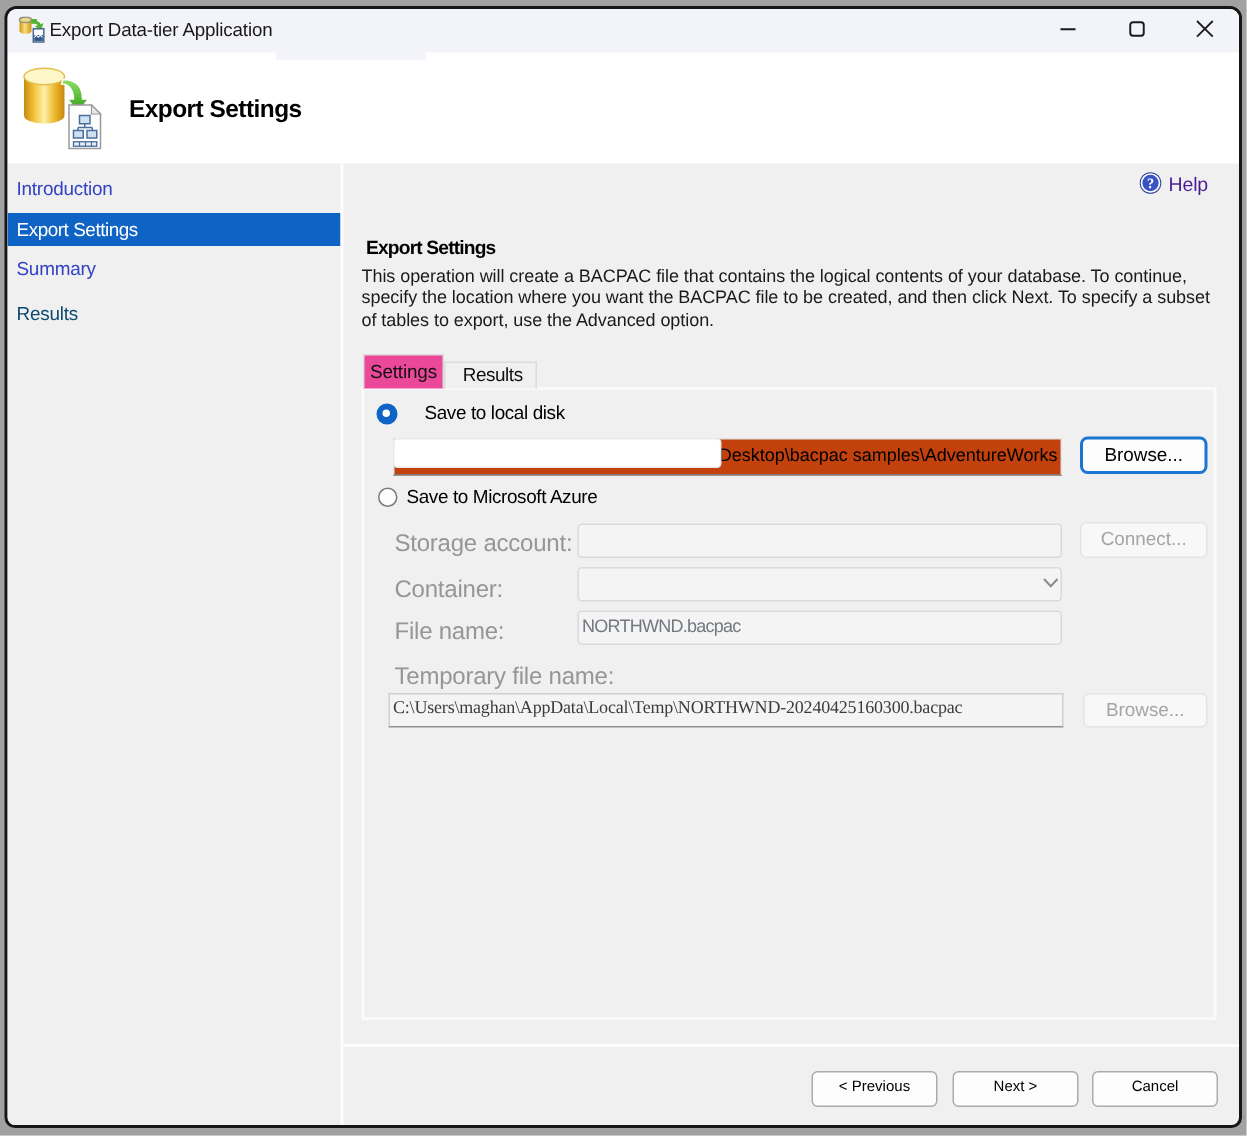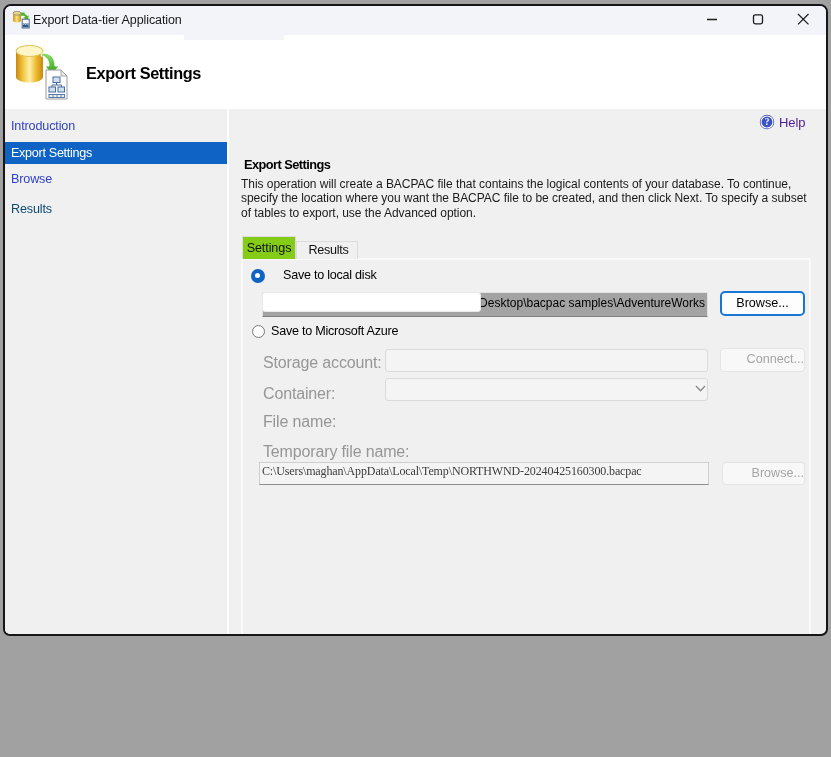--- a/index.html
+++ b/index.html
@@ -1,19 +1,19 @@
 <!DOCTYPE html>
 <html><head>
 <meta charset="utf-8">
 <style>
   * { margin:0; padding:0; box-sizing:border-box; }
   html,body { width:831px; height:757px; overflow:hidden; }
   body { background:#a1a1a1; font-family:"Liberation Sans",sans-serif; position:relative; }
   #win {
-    position:absolute; left:3px; top:4px; width:825px; height:632px;
+    position:absolute; left:3px; top:4px; width:825px; height:748px;
     border:2px solid #161616; border-radius:8px 8px 7px 7px;
     background:#f0f0f0; overflow:hidden;
   }
   .abs { position:absolute; }
   
   #titlebar { position:absolute; left:0; top:0; width:100%; height:29px; background:#f3f4f9; }
   #remnant { position:absolute; left:179px; top:29px; width:100px; height:4.5px; background:#f3f4f9; z-index:5; }
   #title-text { position:absolute; left:28px; top:7px; font-size:12.5px; letter-spacing:-0.1px; color:#191919; }
   
   #header { position:absolute; left:0; top:29px; width:100%; height:74px; background:#ffffff; }
@@ -23,47 +23,47 @@
   #vdivider { position:absolute; left:222px; top:103px; width:2px; bottom:0; background:#fdfdfd; }
   .nav { position:absolute; left:6px; font-size:12.6px; letter-spacing:-0.15px; }
   .nav.link { color:#3142c4; }
   .nav.plain { color:#0c4a6e; }
   #navsel { position:absolute; left:0; top:136px; width:222px; height:22px; background:#0f63c5; }
   #navsel span { position:absolute; left:6px; top:4px; font-size:12.6px; letter-spacing:-0.3px; color:#fff; }
   .h2 { position:absolute; left:239px; top:151px; font-size:12.8px; letter-spacing:-0.55px; font-weight:bold; color:#000; }
   .para { position:absolute; left:236px; top:171px; font-size:12px; letter-spacing:-0.04px; color:#1a1a1a; line-height:14.4px; width:620px; white-space:nowrap; }
   
   .tab { position:absolute; font-size:12.6px; color:#111; }
-  #tab1 { left:237px; top:230px; width:54px; height:23px; background:#84cc16;
+  #tab1 { left:237px; top:230px; width:54px; height:23px; background:#ec4899;
           border:1px solid #dcdcdc; border-bottom:none; z-index:3; text-align:center; padding-top:4px; letter-spacing:-0.1px;}
   #tab2 { left:291px; top:234.5px; width:62px; height:18px; background:#f0f0f0;
           border:1px solid #dcdcdc; border-bottom:none; text-align:center; padding:1px 0 0 3px; letter-spacing:-0.3px;}
   #panel { position:absolute; left:236px; top:252px; width:570px; height:422px;
            background:#f0f0f0; border:2px solid #fafafa; }
   
   .radio-on { position:absolute; width:14px; height:14px; border-radius:50%;
               background:#0f63c5; }
   .radio-on::after { content:""; position:absolute; left:4.5px; top:4.5px; width:5px; height:5px;
               border-radius:50%; background:#fff; }
   .radio-off { position:absolute; width:13px; height:13px; border-radius:50%;
               border:1.2px solid #7a7a7a; background:#fdfdfd; }
   .lbl { position:absolute; font-size:12.6px; letter-spacing:-0.25px; color:#000; }
   .dlbl { position:absolute; font-size:16px; letter-spacing:-0.15px; color:#969696; }
   .txt1 { position:absolute; left:257px; top:286px; width:446px; height:25px;
-          background:#a3a3a3; border:1px solid #e2e2e2; border-bottom:1.5px solid #7e7e7e;
+          background:#c2410c; border:1px solid #e2e2e2; border-bottom:1.5px solid #7e7e7e;
           font-size:12px; color:#000; text-align:right; padding:3px 2px 0 0; overflow:hidden; white-space:nowrap;}
   .subbox { position:absolute; left:257px; top:286px; width:219px; height:20px;
           background:#ffffff; border:1px solid #e9e9e9; border-radius:3px; z-index:2;}
   .btn-blue { position:absolute; left:715px; top:285px; width:85px; height:25px;
           background:#fdfdfd; border:2px solid #1976d2; border-radius:5px;
           font-size:12.6px; color:#000; text-align:center; padding-top:3px;}
   .dinput { position:absolute; background:#f4f4f4; border:1px solid #dadada; border-radius:3px;
           font-size:12.4px; color:#3c3c3c; padding:3px 0 0 6px; overflow:hidden; white-space:nowrap;}
   .dbtn { position:absolute; width:85px; height:24px; background:#f8f8f8; border:1px solid #e4e4e4;
-          border-radius:4px; font-size:12.6px; color:#a5a5a5; text-align:right; padding-top:3px;}
+          border-radius:4px; font-size:12.6px; color:#a5a5a5; text-align:center; padding-top:3px;}
   #tempin { position:absolute; left:254px; top:456px; width:450px; height:23px;
           background:#f4f4f4; border:1px solid #cfcfcf; border-bottom:1.4px solid #8f8f8f;
           font-size:12px; letter-spacing:-0.13px; color:#3c3c3c; padding:1px 0 0 2px; white-space:nowrap; overflow:hidden;font-family:Liberation Serif, serif;}
   
   #hdivider { position:absolute; left:224px; top:690px; right:0; height:2px; background:#fdfdfd; }
   .fbtn { position:absolute; top:708px; width:84px; height:24px; background:#fdfdfd;
           border:1px solid #ababab; border-radius:4px; font-size:10px; color:#000;
           text-align:center; padding-top:4px; }
 </style>
 </head>
@@ -121,21 +121,21 @@
       <rect x="34" y="50.5" width="15.5" height="3" fill="#e7edf5" stroke="#4a6f9e" stroke-width="0.9"></rect>
       <line x1="38" y1="50.5" x2="38" y2="53.5" stroke="#4a6f9e" stroke-width="0.8"></line>
       <line x1="42" y1="50.5" x2="42" y2="53.5" stroke="#4a6f9e" stroke-width="0.8"></line>
       <line x1="46" y1="50.5" x2="46" y2="53.5" stroke="#4a6f9e" stroke-width="0.8"></line>
     </svg>
     <h1>Export Settings</h1>
   </div>
 
   <div id="sidebar">
     <div class="nav link" style="top:10px">Introduction</div>
-    <div class="nav link" style="top:63px">Browse</div>
+    <div class="nav link" style="top:63px">Summary</div>
     <div class="nav plain" style="top:93px">Results</div>
   </div>
   <div id="navsel">
       <span>Export Settings</span>
     </div>
   <div id="vdivider"></div>
 
   <svg class="abs" style="left:754px;top:108px" width="16" height="16" viewBox="0 0 16 16">
     <circle cx="8" cy="8" r="7.2" fill="#2c3e9c"></circle>
     <circle cx="8" cy="8" r="6" fill="#3a53c4" stroke="#fff" stroke-width="1.1"></circle>
@@ -166,20 +166,21 @@
   <div class="dinput" style="left:380px;top:343px;width:323px;height:23px"></div>
   <div class="dbtn" style="left:715px;top:342px">Connect...</div>
 
   <div class="dlbl" style="left:258px;top:379px">Container:</div>
   <div class="dinput" style="left:380px;top:372px;width:323px;height:23px"></div>
   <svg class="abs" style="left:689px;top:378px" width="13" height="10" viewBox="0 0 13 10">
     <path d="M2 2 L6.5 6.8 L11 2" fill="none" stroke="#8a8a8a" stroke-width="1.3"></path>
   </svg>
 
   <div class="dlbl" style="left:258px;top:407px">File name:</div>
+  <div class="dinput" style="left:380px;top:401px;width:323px;height:23px;padding:2px 0 0 2px;font-size:12px;letter-spacing:-0.5px;color:#73777f">NORTHWND.bacpac</div>
 
   <div class="dlbl" style="left:258px;top:437px">Temporary file name:</div>
   <div id="tempin">C:\Users\maghan\AppData\Local\Temp\NORTHWND-20240425160300.bacpac</div>
   <div class="dbtn" style="left:717px;top:456px;width:83px;height:23px">Browse...</div>
 
   <div id="hdivider"></div>
   <div class="fbtn" style="left:536px">&lt; Previous</div>
   <div class="fbtn" style="left:630px">Next &gt;</div>
   <div class="fbtn" style="left:723px">Cancel</div>
 </div>

